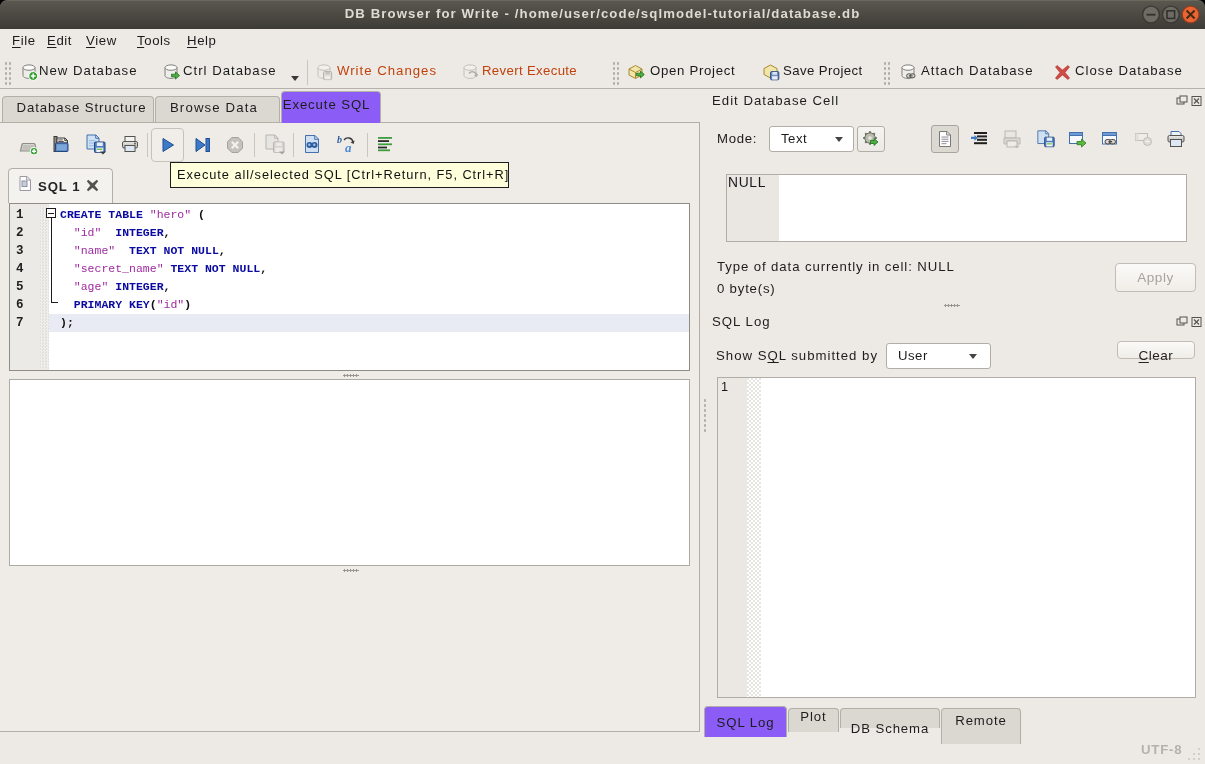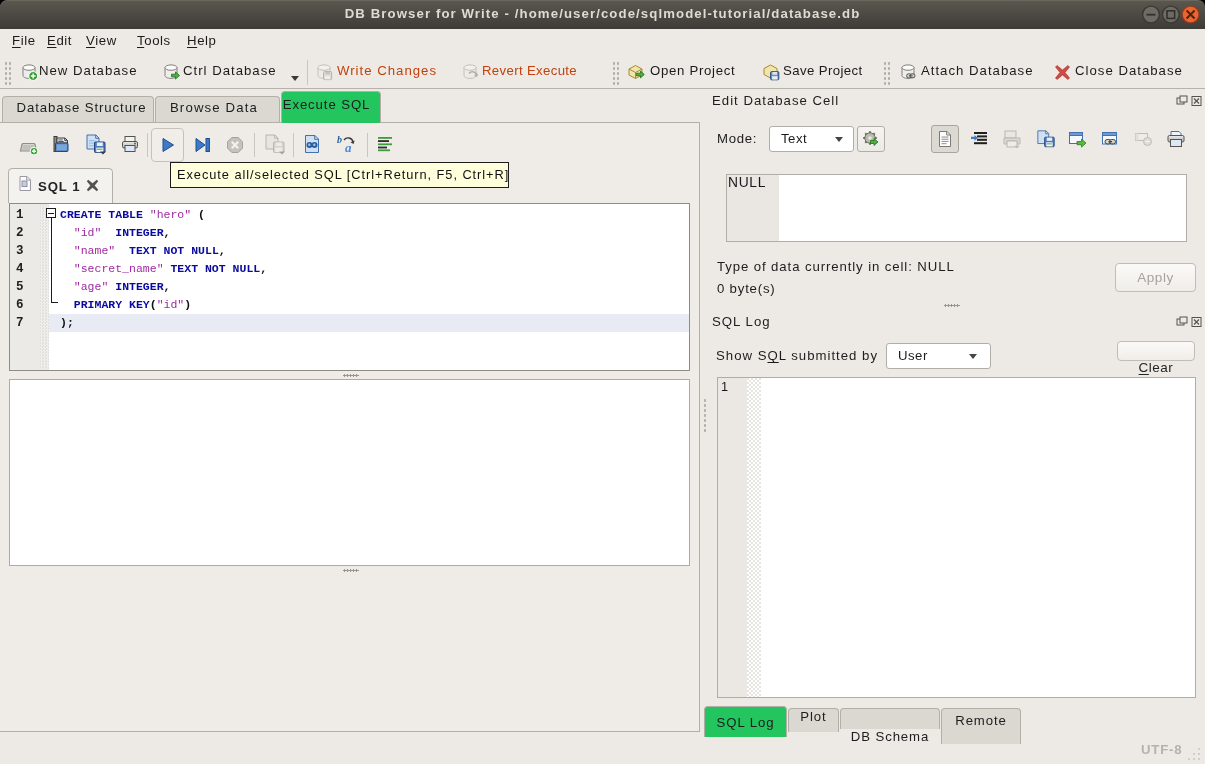--- a/index.html
+++ b/index.html
@@ -4,21 +4,21 @@
 html,body{margin:0;padding:0}
 body{width:1205px;height:764px;background:#edeae5;font-family:"Liberation Sans",sans-serif;overflow:hidden;position:relative}
 .abs{position:absolute}
 .nw{white-space:nowrap}
 u{text-decoration:underline;text-underline-offset:2px}
 .dots-v{width:7px;background-image:radial-gradient(circle,#b3afa8 1.1px,transparent 1.2px);background-size:4px 5px;background-position:0 0}
 .sep{width:1px;background:#c9c5bf}
 .tbtxt{font-size:13.2px;letter-spacing:1px;color:#1b1b1b}
 .tbtxt.dis{color:#c2410c}
 .tab{position:absolute;background:#dbd8d2;border:1px solid #b3afa8;border-bottom:none;border-radius:4px 4px 0 0;font-size:13.2px;letter-spacing:0.9px;color:#1d1d1d;text-align:center}
-.tab.act{background:#22c55e;z-index:3}
+.tab.act{background:#8b5cf6;z-index:3}
 .btn{position:absolute;border:1px solid #c1bdb6;border-radius:4px;background:linear-gradient(#fbfaf8,#f0ede8);text-align:center;font-size:13.5px;letter-spacing:0.5px;color:#242424}
 .combo{position:absolute;background:#fff;border:1px solid #b2aea7;border-radius:3px;font-size:13.2px;letter-spacing:0.5px;color:#1b1b1b}
 .carr{position:absolute;width:0;height:0;border-left:4px solid transparent;border-right:4px solid transparent;border-top:5px solid #444}
 </style></head>
 <body>
 
 <div class="abs" style="left:0;top:0;width:20px;height:20px;background:#000"></div>
 <div class="abs" style="left:1185px;top:0;width:20px;height:20px;background:#000"></div>
 <div class="abs" style="left:0;top:0;width:1205px;height:29px;background:linear-gradient(#5a574f,#3d3b36);border-top:1px solid #6a675f;border-radius:7px 7px 0 0"></div>
 <div class="abs nw" style="left:0;top:6px;width:1205px;text-align:center;font-size:13.2px;letter-spacing:1.1px;font-weight:bold;color:#dfdbd3">DB Browser for Write - /home/user/code/sqlmodel-tutorial/database.db</div>
@@ -355,31 +355,31 @@
  <rect x="1" y="3" width="7" height="6" fill="none" stroke="#55534e"></rect>
     <rect x="4" y="1" width="7" height="6" fill="#edeae5" stroke="#55534e"></rect>
  <rect x="16" y="1.5" width="9" height="9" fill="none" stroke="#55534e"></rect>
  <path d="M18 3.5 l5 5 M23 3.5 l-5 5" stroke="#55534e" stroke-width="1.2"></path>
 </svg>
 <span class="abs nw" style="left:716px;top:348px;font-size:13.2px;letter-spacing:1px;color:#1d1d1d">Show S<u>Q</u>L submitted by</span>
 <div class="combo" style="left:886px;top:343px;width:105px;height:26px">
     <span style="position:absolute;left:11px;top:4px">User</span>
   </div>
 <div class="carr" style="left:969px;top:354px"></div>
-<div class="btn" style="left:1117px;top:341px;width:78px;height:18px;padding-top:18px"><u>C</u>lear</div>
+<div class="btn" style="left:1117px;top:341px;width:78px;height:18px;padding-top:6px"><u>C</u>lear</div>
 
 <div class="abs" style="left:717px;top:377px;width:479px;height:321px;background:#fff;border:1px solid #b1ada6">
  <div class="abs" style="left:0;top:0;width:29px;height:319px;background:#ebe8e3"></div>
  <div class="abs" style="left:29px;top:0;width:14px;height:319px;background-image:repeating-conic-gradient(#ffffff 0% 25%, #e7e5e1 0% 50%);background-size:4px 4px"></div>
  <span class="abs" style="left:3px;top:1px;font-size:12.8px;color:#17181d">1</span>
 </div>
 
 <div class="tab act" style="left:704px;top:706px;width:83px;height:31px;padding-top:8px">SQL Log</div>
 <div class="tab" style="left:788px;top:708px;width:51px;height:24px;">Plot</div>
-<div class="tab" style="left:840px;top:708px;width:100px;height:20px;padding-top:20px">DB Schema</div>
+<div class="tab" style="left:840px;top:708px;width:100px;height:20px;padding-top:12px">DB Schema</div>
 <div class="tab" style="left:941px;top:708px;width:80px;height:36px;padding-top:4px">Remote</div>
 
 <span class="abs nw" style="left:1141px;top:742px;font-size:13.2px;letter-spacing:0.8px;font-weight:bold;color:#b5b2ad">UTF-8</span>
 <svg class="abs" width="16" height="16" viewBox="0 0 16 16" style="left:1186px;top:746px">
  <g fill="#c9c6c0">
       <circle cx="13" cy="3" r="1"></circle>
       <circle cx="8" cy="8" r="1"></circle>
       <circle cx="13" cy="8" r="1"></circle>
       <circle cx="3" cy="13" r="1"></circle>
       <circle cx="8" cy="13" r="1"></circle>

